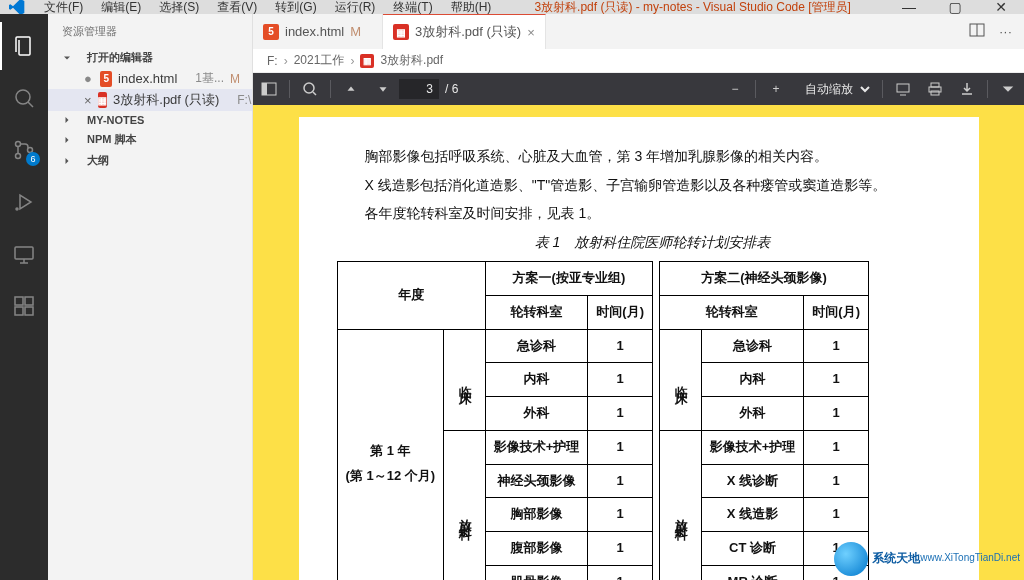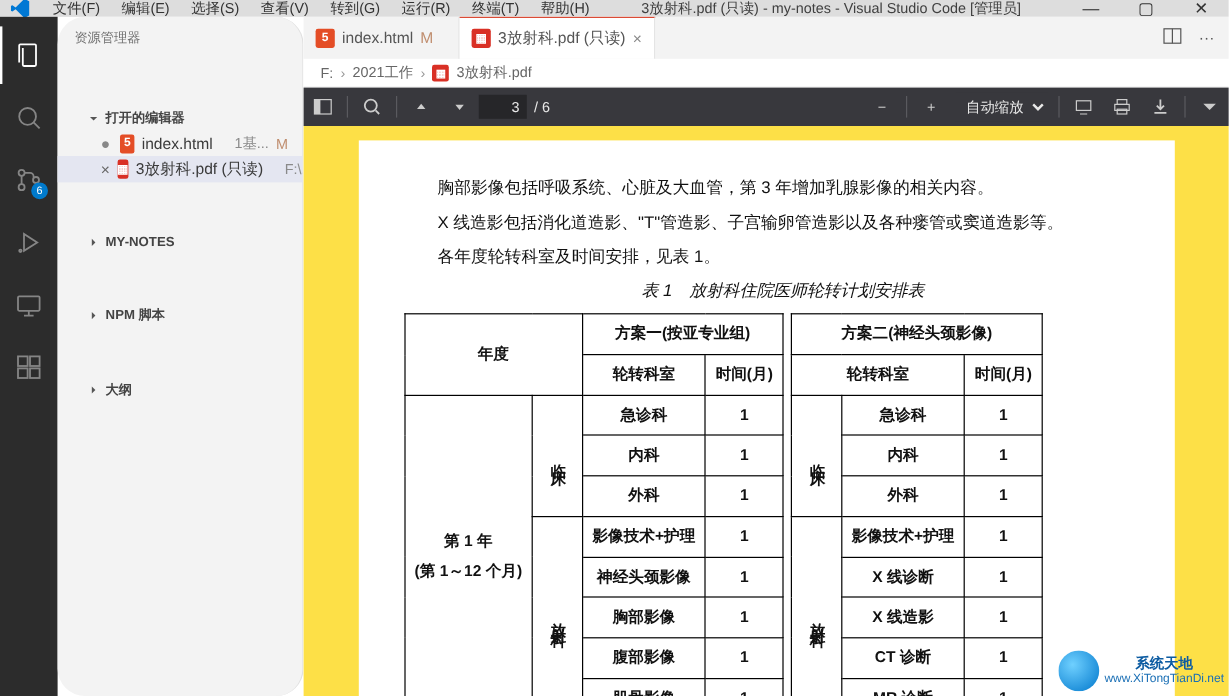--- a/index.html
+++ b/index.html
@@ -2,34 +2,34 @@
 <html><head>
 <meta charset="utf-8">
 <style>
 * { margin: 0; padding: 0; box-sizing: border-box; font-family: "Segoe UI", "Microsoft YaHei", sans-serif; }
 body { width: 1024px; height: 580px; background: #fff; overflow: hidden; display: flex; flex-direction: column; font-size: 13px; }
 
 .titlebar { height: 14px; background: #dddddd; display: flex; align-items: center; padding: 0 0 0 8px; color: #333; }
 .titlebar .logo { width: 18px; height: 18px; margin-right: 10px; display:flex; align-items:center; justify-content:center;}
 .titlebar .menus { display: flex; gap: 2px; }
 .titlebar .menus span { padding: 4px 8px; cursor: default; font-size: 12px; }
-.titlebar .title { flex: 1; text-align: center; font-size: 12px; color: #404040; }
+.titlebar .title { flex: 1; text-align: center; font-size: 12px; color: #c2410c; }
 .titlebar .winctrl { display: flex; }
 .titlebar .winctrl div { width: 46px; height: 30px; display: flex; align-items: center; justify-content: center; font-size: 14px; color: #333;}
 
 .main { flex: 1; display: flex; min-height: 0; }
 .activitybar { width: 48px; background: #2c2c2c; display: flex; flex-direction: column; align-items: center; padding-top: 8px; gap: 4px; }
 .activitybar .ab-icon { width: 48px; height: 48px; display: flex; align-items: center; justify-content: center; color: #858585; position: relative; }
 .activitybar .ab-icon.active { color: #fff; }
 .activitybar .ab-icon.active::before { content:''; position:absolute; left:0; top:0; bottom:0; width:2px; background:#fff; }
 .badge { position:absolute; bottom:8px; right:8px; background:#007acc; color:#fff; font-size:9px; border-radius:8px; min-width:14px; height:14px; display:flex; align-items:center; justify-content:center; padding:0 3px;}
 
-.sidebar { width: 205px; background: #f3f3f3; display: flex; flex-direction: column; border-right: 1px solid #e0e0e0; border-radius: 23px; }
+.sidebar { width: 205px; background: #f3f3f3; display: flex; flex-direction: column; border-right: 1px solid #e0e0e0; }
 .sidebar .panel-title { font-size: 11px; padding: 10px 14px 8px; color: #6f6f6f; }
-.sidebar .section-hdr { display: flex; align-items: center; gap: 4px; padding: 3px 24px; font-size: 11px; font-weight: 700; color: #444; margin-top: 41px; }
+.sidebar .section-hdr { display: flex; align-items: center; gap: 14px; padding: 3px 13px; font-size: 11px; font-weight: 700; color: #444; }
 .sidebar .section-hdr svg { flex-shrink: 0; }
 .sidebar .tree-item { display: flex; align-items: center; gap: 6px; padding: 2px 4px 2px 22px; font-size: 13px; color: #3b3b3b; white-space: nowrap; overflow: hidden; }
 .sidebar .tree-item.indented { padding-left: 36px; }
 .sidebar .tree-item.selected { background: #e4e6f1; }
 .sidebar .tree-item .suffix { margin-left: auto; padding-right: 8px; color: #c08e6f; font-size: 12px; }
 .sidebar .tree-item .desc { color:#8a8a8a; font-size:12px;margin-left:12px; }
 .file-icon { width:16px; height:16px; display:inline-flex; align-items:center; justify-content:center; font-size:10px; font-weight:700; border-radius:2px; }
 .file-icon.html { background:#e44d26; color:#fff; }
 .file-icon.pdf { background:#d93025; color:#fff; }
 
@@ -54,21 +54,21 @@
 .pdfview { flex:1; background:#fde047; overflow:hidden; padding:12px; }
 .page { background:#fff; width:680px; margin:0 auto; padding:24px 38px; font-family: "SimSun","宋体",serif; font-size:14px; color:#111; line-height:1.9; min-height:100%;}
 .page p { text-indent:2em; margin:2px 0;}
 .tbl-title { text-align:center; font-size:14px; margin:14px 0 10px; text-indent:0;font-style:italic;}
 .tbl-wrap { display:flex; gap:6px; margin-top:6px;}
 .pdftable { border-collapse:collapse; font-size:13px; }
 .pdftable td, .pdftable th { border:1px solid #000; padding:4px 8px; text-align:center; font-weight:bold;}
 .vtext { writing-mode:vertical-rl; letter-spacing:4px; }
 .watermark { position:fixed; right:4px; bottom:4px; font-size:10px; color:#1a6fb5; display:flex; align-items:center; gap:4px;}
 .watermark .wm-icon{width:34px;height:34px;border-radius:50%;background:radial-gradient(circle at 35% 35%,#6fd0ff,#0077cc);}
-.watermark .wm-txt{display:flex;flex-direction:column;line-height:1.1;align-items:center;}
+.watermark .wm-txt{display:flex;flex-direction:row;line-height:1.1;}
 .watermark .wm-top{font-weight:700;color:#0d5ca2;font-size:12px;}
 </style>
 </head>
 <body>
 
 <div class="titlebar">
   <div class="logo">
     <svg width="16" height="16" viewBox="0 0 24 24">
         <path fill="#0078d4" d="M23 3l-6-3-11 11L2 8 0 9v6l2 1 4-3 11 11 6-3V3z"></path>
       </svg>

